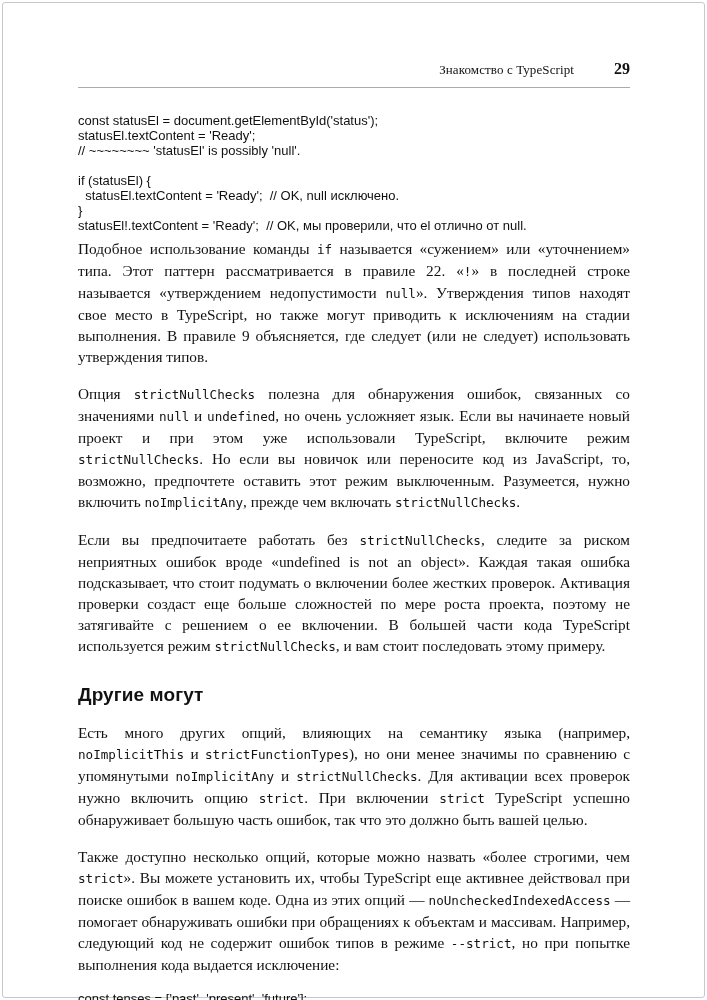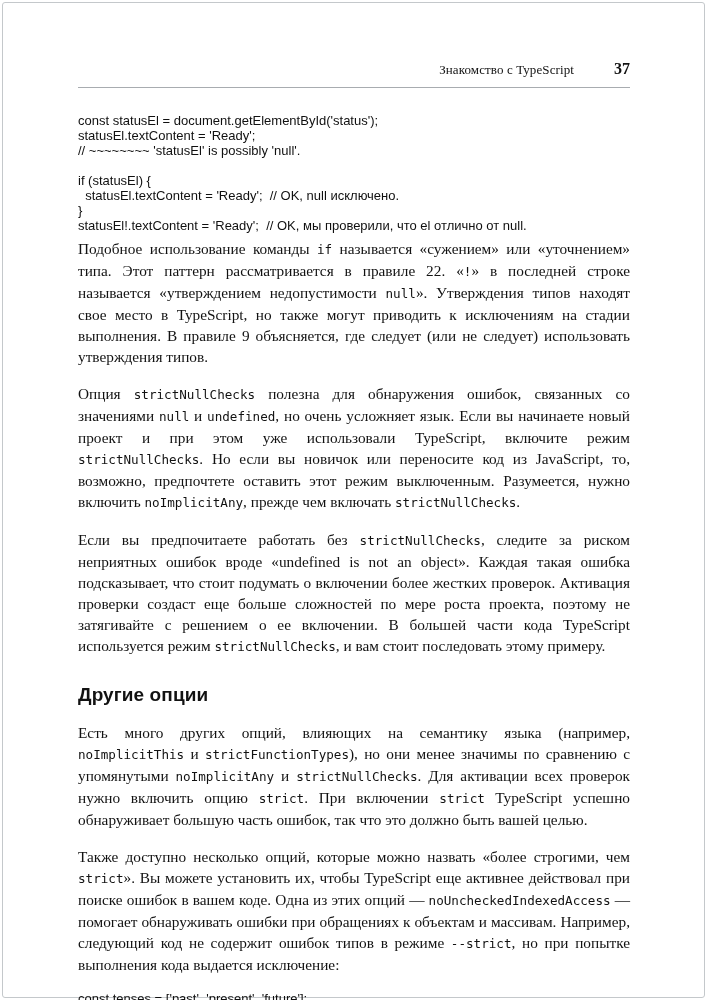--- a/index.html
+++ b/index.html
@@ -65,39 +65,39 @@
 </style>
 </head>
 <body>
 
 <div class="page-frame"></div>
 
 <div class="content">
 
   <div class="running-head">
     <span class="chapter-title">Знакомство с TypeScript</span>
-    <span class="page-number">37</span>
+    <span class="page-number">29</span>
   </div>
 
   <pre class="code">const statusEl = document.getElementById('status');
 statusEl.textContent = 'Ready';
 // ~~~~~~~~ 'statusEl' is possibly 'null'.
 
 if (statusEl) {
   statusEl.textContent = 'Ready';  // OK, null исключено.
 }
 statusEl!.textContent = 'Ready';  // OK, мы проверили, что el отлично от null.</pre>
 
   <p class="body">Подобное использование команды <code>if</code> называется «сужением» или «уточнением» типа. Этот паттерн рассматривается в правиле 22. «<code>!</code>» в последней строке называется «утверждением недопустимости <code>null</code>». Утверждения типов находят свое место в TypeScript, но также могут приводить к исключениям на стадии выполнения. В правиле 9 объясняется, где следует (или не следует) использовать утверждения типов.</p>
 
   <p class="body">Опция <code>strictNullChecks</code> полезна для обнаружения ошибок, связанных со значениями <code>null</code> и <code>undefined</code>, но очень усложняет язык. Если вы начинаете новый проект и при этом уже использовали TypeScript, включите режим <code>strictNullChecks</code>. Но если вы новичок или переносите код из JavaScript, то, возможно, предпочтете оставить этот режим выключенным. Разумеется, нужно включить <code>noImplicitAny</code>, прежде чем включать <code>strictNullChecks</code>.</p>
 
   <p class="body">Если вы предпочитаете работать без <code>strictNullChecks</code>, следите за риском неприятных ошибок вроде «undefined is not an object». Каждая такая ошибка подсказывает, что стоит подумать о включении более жестких проверок. Активация проверки создаст еще больше сложностей по мере роста проекта, поэтому не затягивайте с решением о ее включении. В большей части кода TypeScript используется режим <code>strictNullChecks</code>, и вам стоит последовать этому примеру.</p>
 
-  <h2 class="section-heading">Другие опции</h2>
+  <h2 class="section-heading">Другие могут</h2>
 
   <p class="body">Есть много других опций, влияющих на семантику языка (например, <code>noImplicitThis</code> и <code>strictFunctionTypes</code>), но они менее значимы по сравнению с упомянутыми <code>noImplicitAny</code> и <code>strictNullChecks</code>. Для активации всех проверок нужно включить опцию <code>strict</code>. При включении <code>strict</code> TypeScript успешно обнаруживает большую часть ошибок, так что это должно быть вашей целью.</p>
 
   <p class="body">Также доступно несколько опций, которые можно назвать «более строгими, чем <code>strict</code>». Вы можете установить их, чтобы TypeScript еще активнее действовал при поиске ошибок в вашем коде. Одна из этих опций — <code>noUncheckedIndexedAccess</code> — помогает обнаруживать ошибки при обращениях к объектам и массивам. Например, следующий код не содержит ошибок типов в режиме <code>--strict</code>, но при попытке выполнения кода выдается исключение:</p>
 
   <pre class="code last">const tenses = ['past', 'present', 'future'];
 tenses[3].toUpperCase();</pre>
 
 </div>
 

